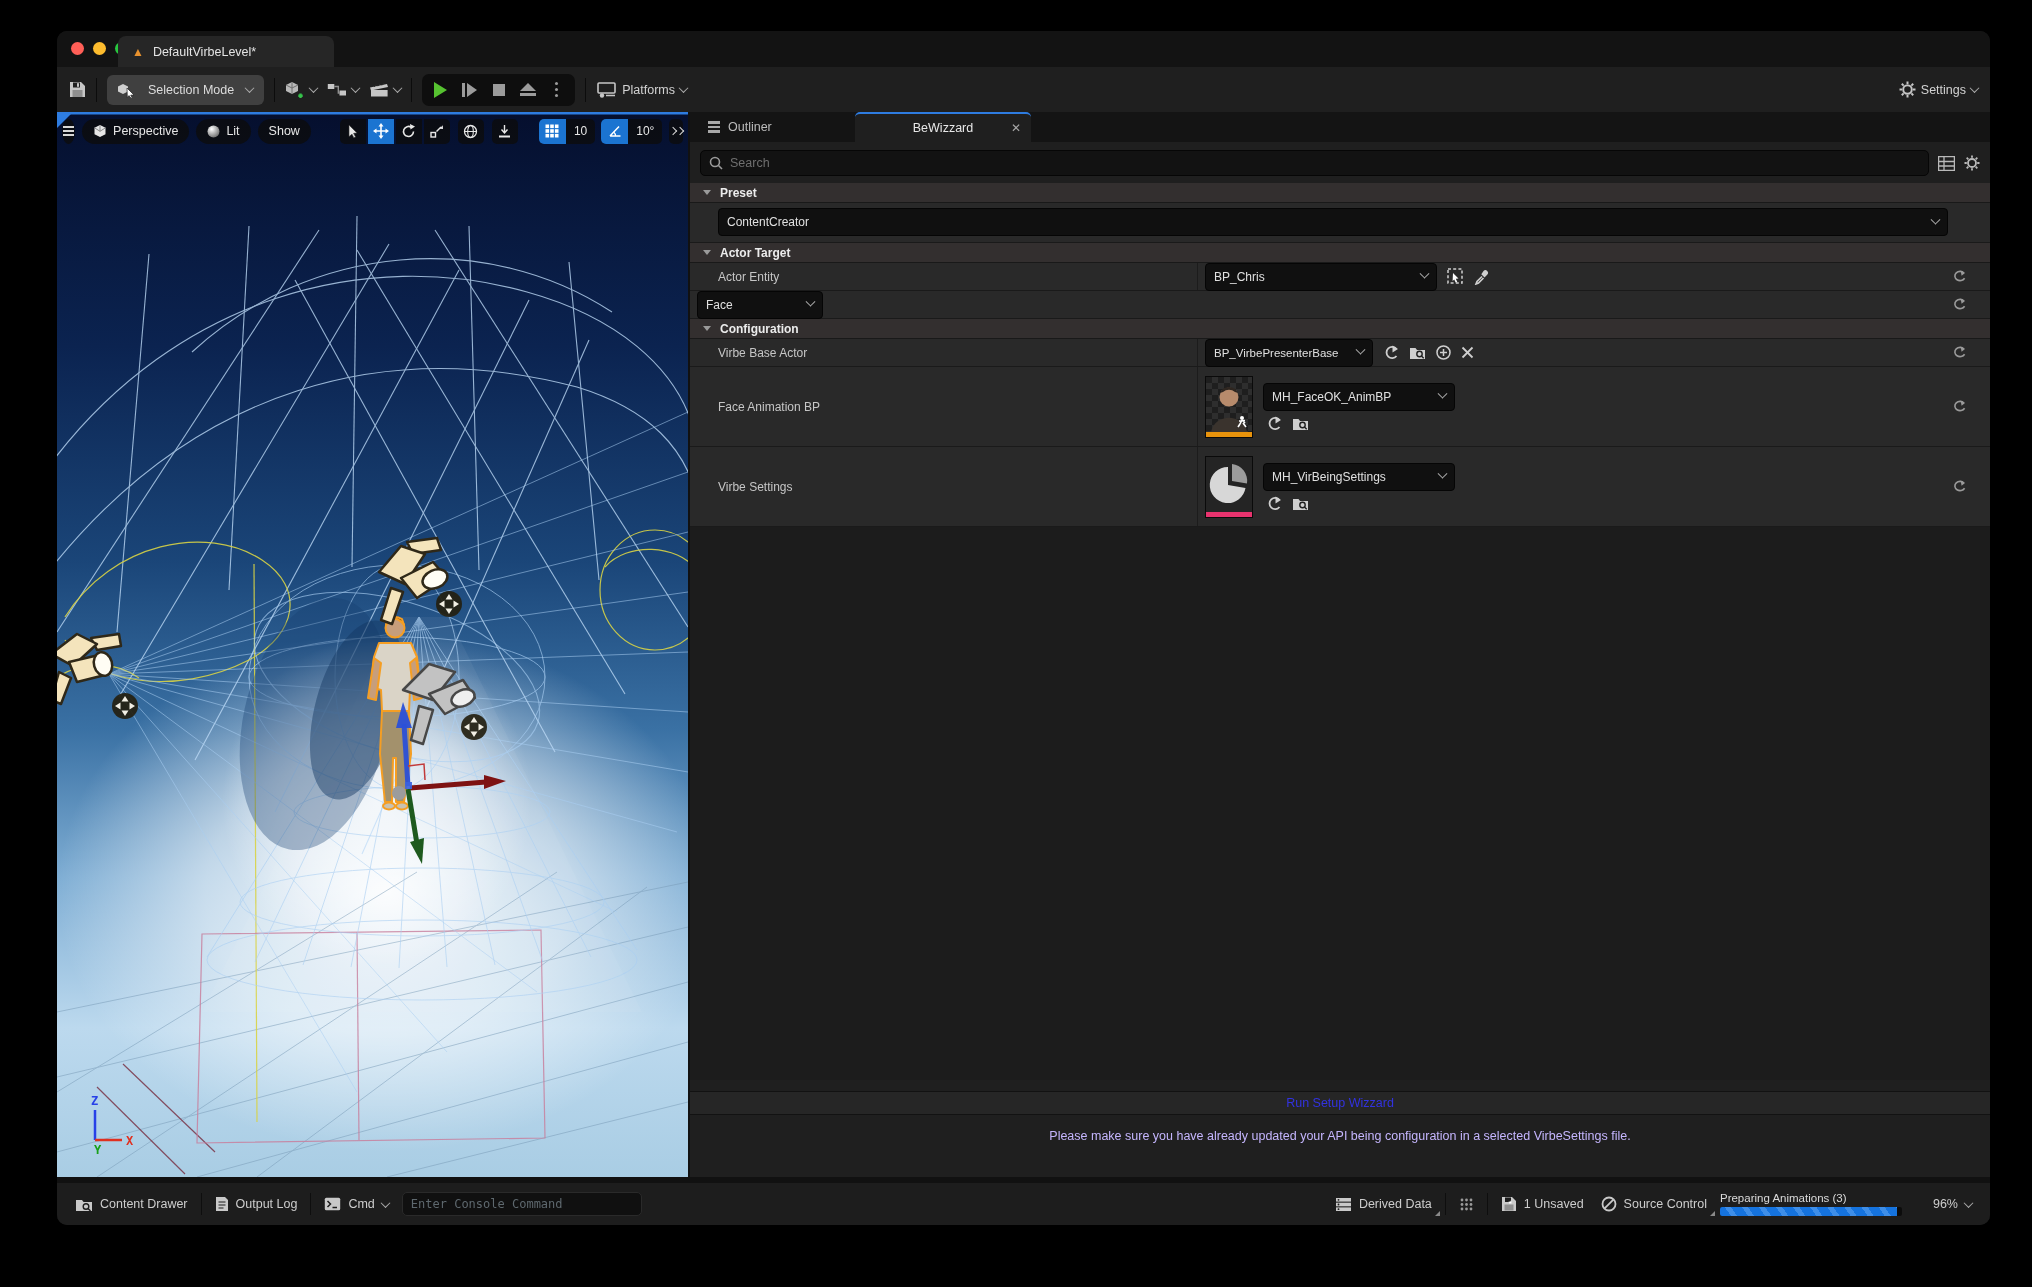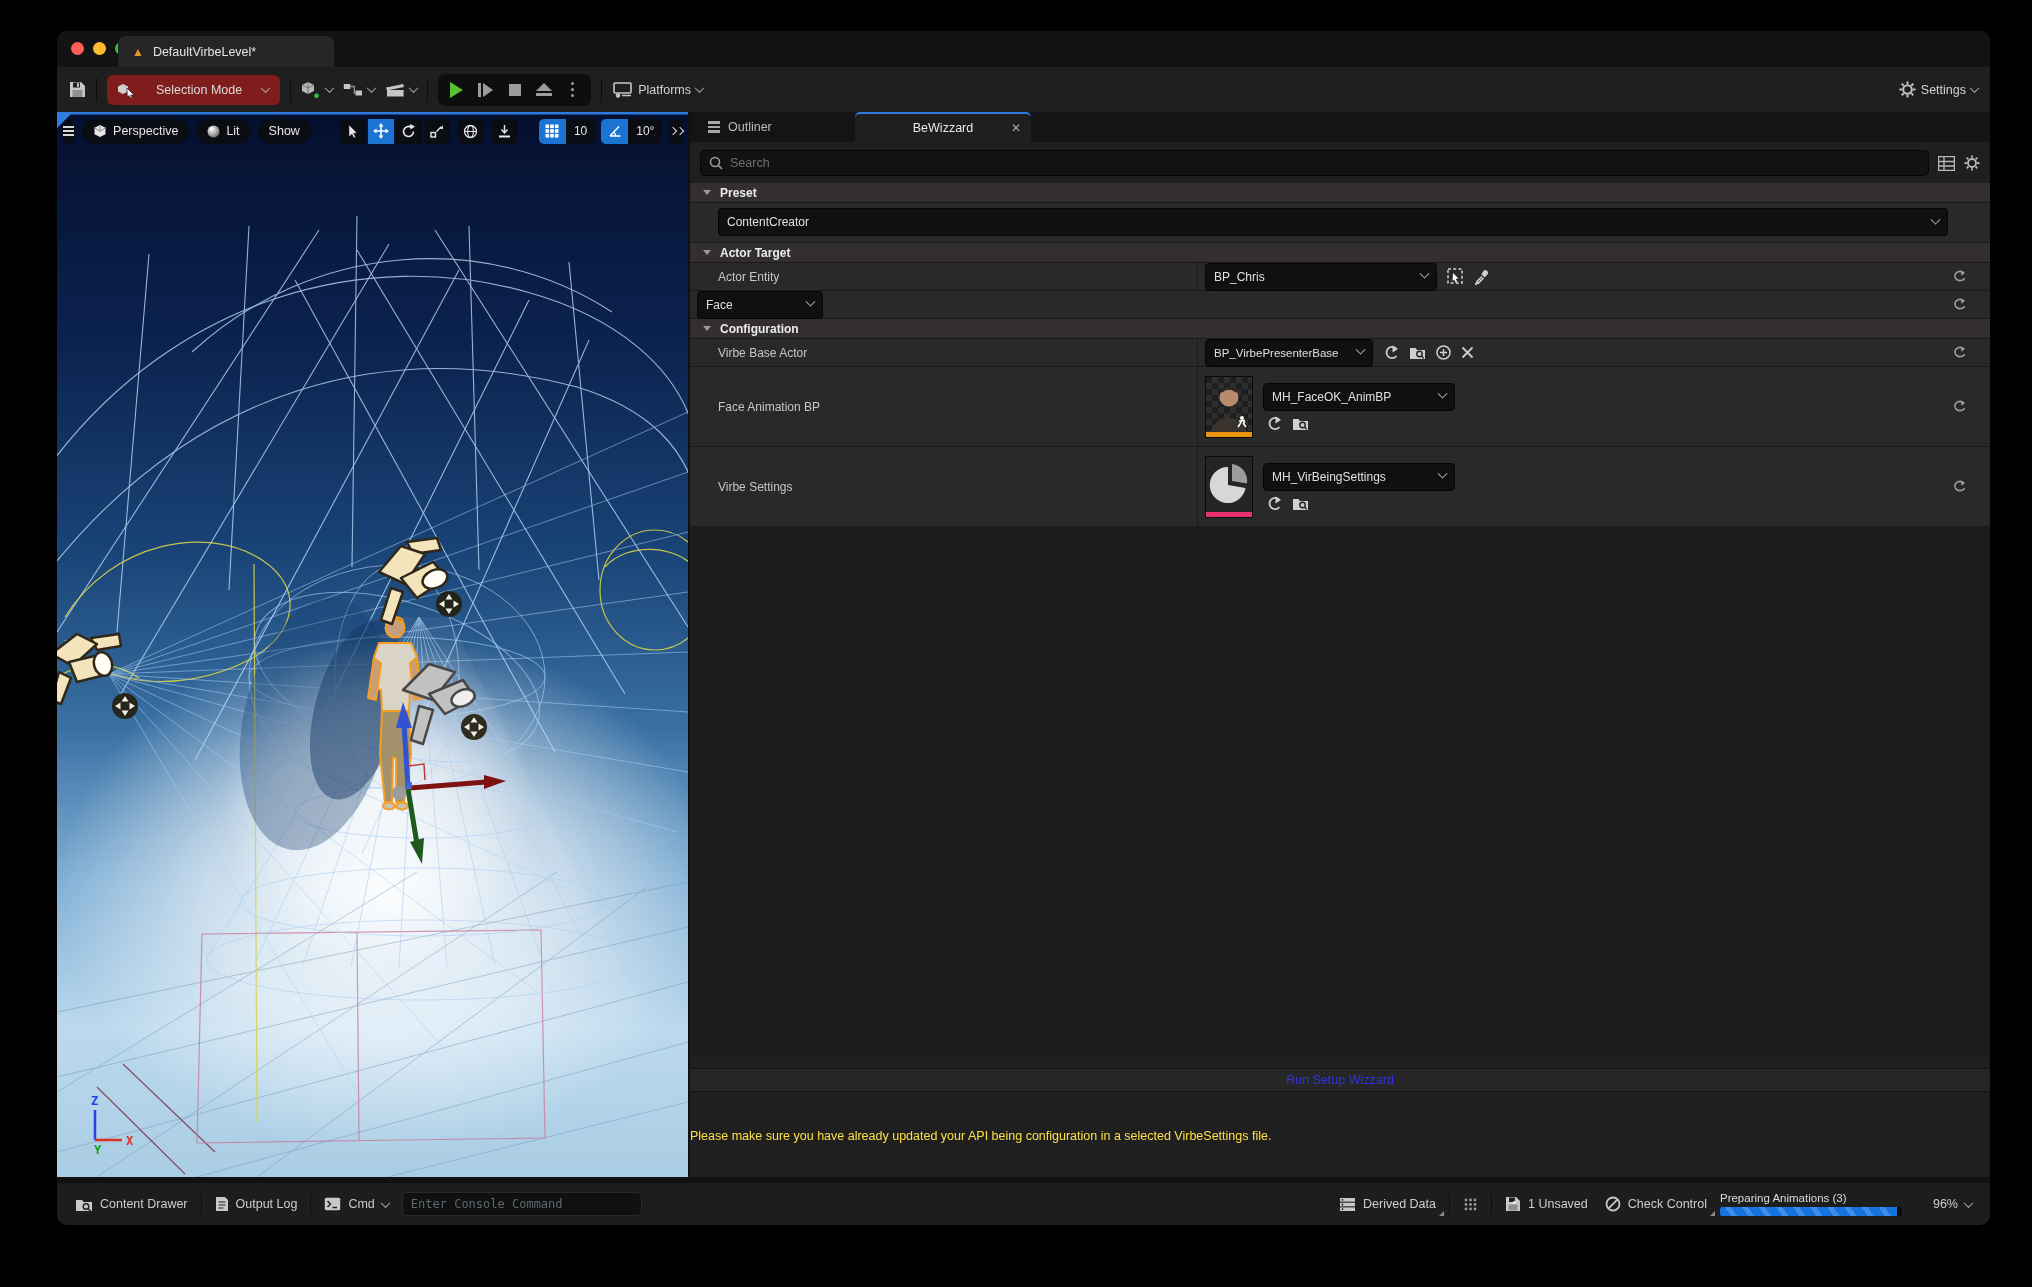--- a/index.html
+++ b/index.html
@@ -14,21 +14,21 @@
   .light { width:13px; height:13px; border-radius:50%; }
   .doc-tab { position:absolute; left:61px; top:5px; height:31px; width:216px; background:#262626;
              border-radius:8px 8px 0 0; display:flex; align-items:center; gap:9px; padding:0 14px; }
   .ue-logo { color:#E8922E; font-size:12px; line-height:1; }
   .doc-title { color:#E4E4E4; font-size:12.5px; }
 
   
   .toolbar { height:45px; background:#1F1F1F; display:flex; align-items:center; padding:0 12px; gap:10px; flex:0 0 auto; }
   .tb-div { width:1px; height:24px; background:#0C0C0C; }
   .icon-btn { display:flex; align-items:center; gap:5px; color:#C9C9C9; cursor:default; }
-  .pill-btn { display:flex; align-items:center; gap:20px; height:30px; padding:0 11px; background:#7f1d1d; border-radius:6px; color:#DCDCDC; font-size:12.5px; }
+  .pill-btn { display:flex; align-items:center; gap:12px; height:30px; padding:0 11px; background:#404040; border-radius:6px; color:#DCDCDC; font-size:12.5px; }
   .play-group { display:flex; align-items:center; height:32px; background:#0E0E0E; border-radius:7px; padding:0 4px; }
   .play-group > div { width:29px; display:flex; justify-content:center; align-items:center; height:100%; }
   .tri-play { width:0; height:0; border-left:13px solid #56C230; border-top:8px solid transparent; border-bottom:8px solid transparent; }
   .tri-skip { width:0; height:0; border-left:10px solid #9B9B9B; border-top:7px solid transparent; border-bottom:7px solid transparent; }
   .skip-bar { width:3px; height:14px; background:#9B9B9B; margin-right:2px; }
   .sq-stop { width:12px; height:12px; background:#9B9B9B; }
   .eject-tri { width:0; height:0; border-bottom:8px solid #9B9B9B; border-left:8px solid transparent; border-right:8px solid transparent; }
   .eject-bar { width:16px; height:3px; background:#9B9B9B; margin-top:2px; }
   .vdots { display:flex; flex-direction:column; gap:3px; }
   .vdots i { width:3px; height:3px; border-radius:50%; background:#9B9B9B; }
@@ -88,21 +88,21 @@
   .dd .chev { transform:rotate(45deg) translate(-2px,-2px); }
   .preset-row { padding:5px 42px 6px 28px; background:#292929; border-bottom:1px solid #1A1A1A; }
   .thumb { width:48px; height:62px; flex:0 0 auto; display:flex; flex-direction:column; border:1px solid #0A0A0A; }
   .thumb .img { flex:1; position:relative; overflow:hidden; }
   .thumb .bar { height:5px; }
   .checker { background:repeating-conic-gradient(#2E2E2E 0% 25%, #1E1E1E 0% 50%) 0 0/12px 12px; }
   .vstack { display:flex; flex-direction:column; gap:5px; }
   .icon-row { display:flex; gap:10px; align-items:center; padding-left:3px; }
   .filler { flex:1; background:#1C1C1C; }
   .foot-bar { height:24px; background:#262626; border-top:1px solid #121212; border-bottom:1px solid #121212; display:flex; align-items:center; justify-content:center; font-size:12.5px;margin-top:11px; }
-  .note { color:#fde047; font-size:12.5px;margin-top:23px; }
+  .note { text-align:center; color:#c4b5fd; font-size:12.5px; }
 
   
   .statusbar { height:42px; background:#1D1D1D; display:flex; align-items:center; padding:0 14px; gap:9px; flex:0 0 auto; }
   .sb-btn { display:flex; align-items:center; gap:7px; color:#CDCDCD; font-size:12.5px; position:relative; padding:0 4px; }
   .sb-div { width:1px; height:22px; background:#0E0E0E; }
   .console { width:240px; height:24px; background:#101010; border:1px solid #2A2A2A; border-radius:5px; display:flex; align-items:center; padding:0 8px; }
   .console input { width:100%; background:transparent; border:0; outline:0; color:#9AA3A8; font-size:12px; font-family:"DejaVu Sans Mono", monospace; }
   .console input::placeholder { color:#5E686E; }
   .notch { position:absolute; right:-4px; bottom:-4px; width:0; height:0; border-left:5px solid transparent; border-bottom:5px solid #8A8A8A; }
   .task { display:flex; flex-direction:column; gap:3px; width:182px; }
@@ -831,21 +831,21 @@
             <rect x="3.5" y="8.5" width="9" height="6" fill="#8F8F8F"></rect>
             <polygon points="4,10 5.1,12.2 7.5,12.4 5.7,14 6.2,16 4,14.9 1.8,16 2.3,14 0.5,12.4 2.9,12.2" fill="#FFF" transform="translate(7,-1) scale(0.55)"></polygon>
           </svg>
       <span>1 Unsaved</span>
     </div>
     <div class="sb-btn">
       <svg width="16" height="16">
             <circle cx="8" cy="8" r="6.5" fill="none" stroke="#C9C9C9" stroke-width="1.8"></circle>
             <line x1="3.6" y1="12.4" x2="12.4" y2="3.6" stroke="#C9C9C9" stroke-width="1.8"></line>
           </svg>
-      <span>Check Control</span>
+      <span>Source Control</span>
       <span class="notch"></span>
     </div>
     <div class="task">
       <span class="tlabel">Preparing Animations (3)</span>
       <div class="pbar">
             <div class="pfill"></div>
           </div>
     </div>
     <div class="sb-btn" style="margin-left:18px">
       <span>96%</span>

